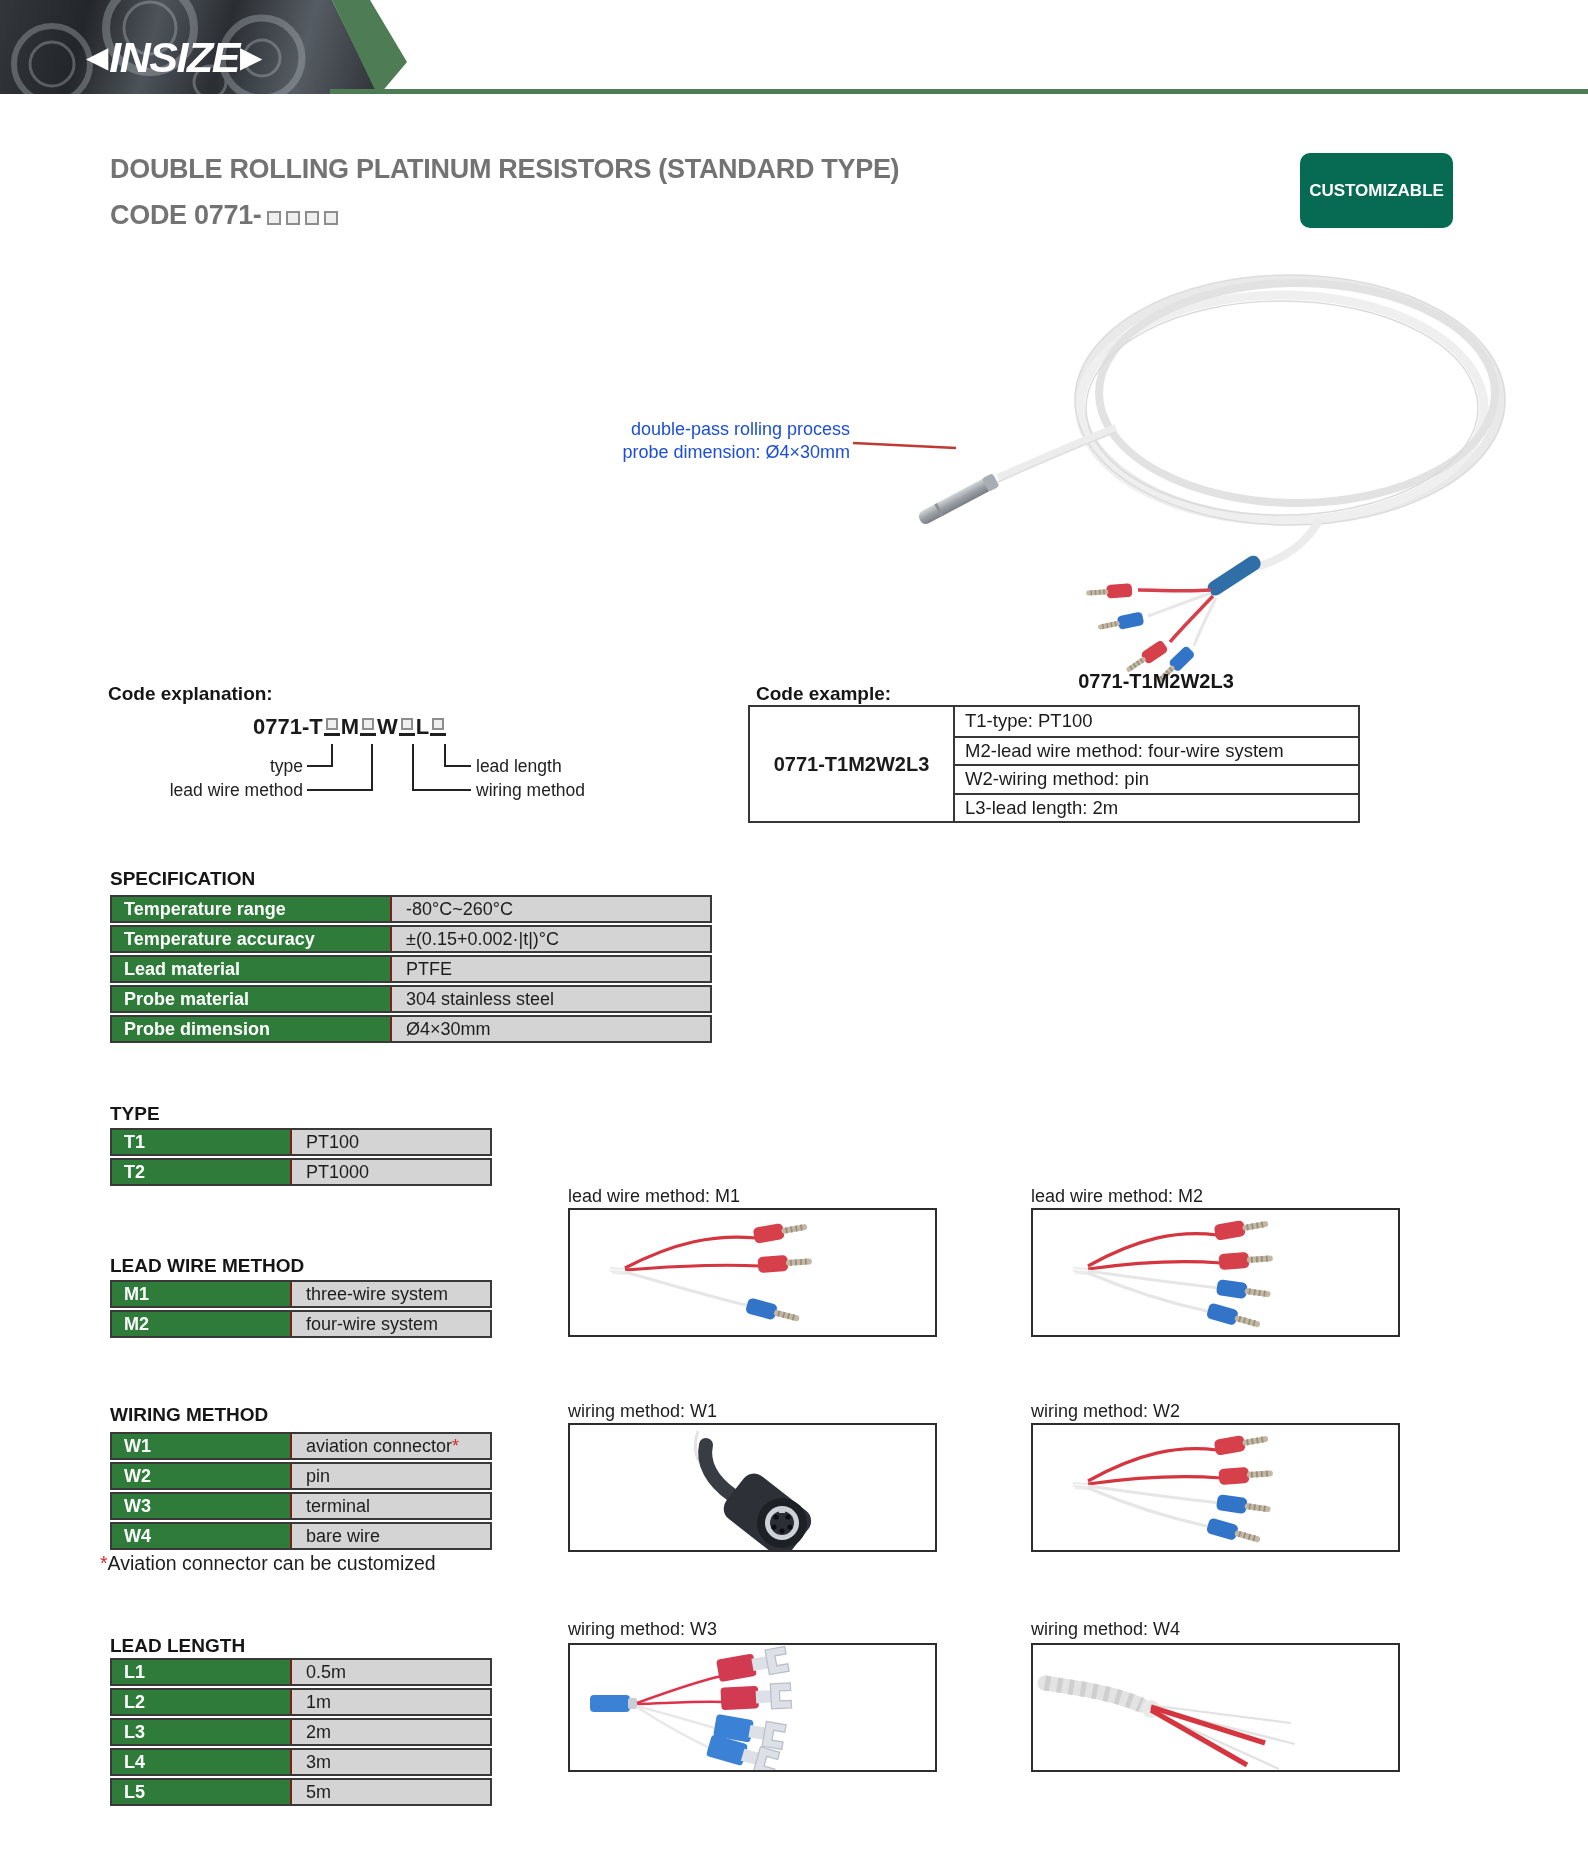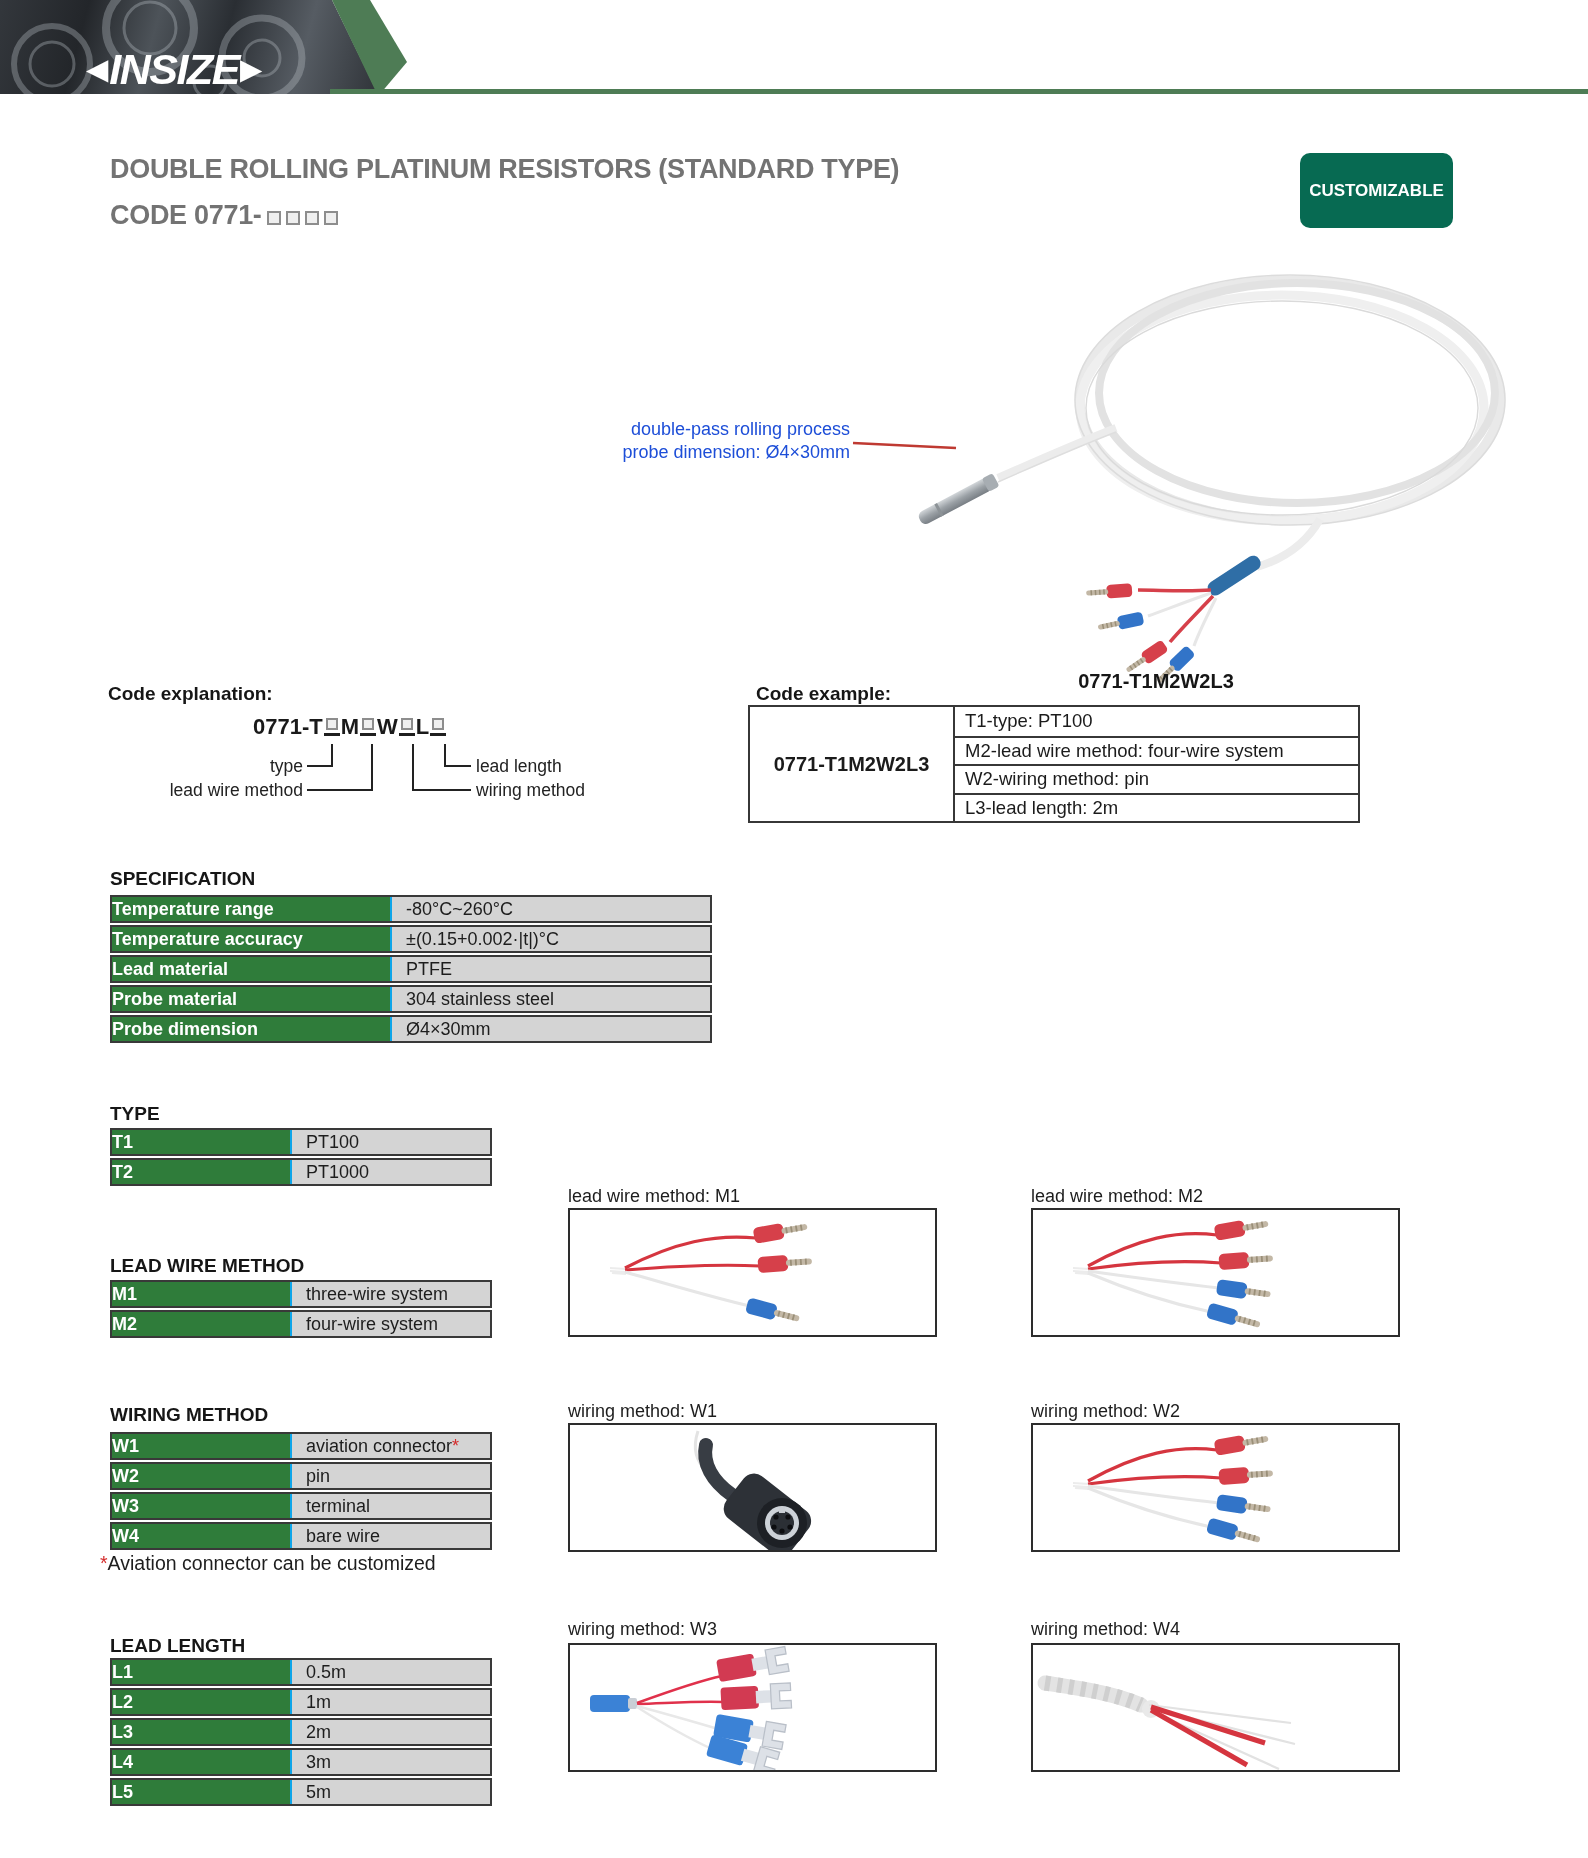--- a/index.html
+++ b/index.html
@@ -10,21 +10,21 @@
   
   #hdr-photo{position:absolute;left:0;top:0;width:382px;height:94px;
     clip-path:polygon(0 0,332px 0,378px 94px,0 94px);
     background:linear-gradient(105deg,#33373c 0%,#23262a 22%,#4d5359 40%,#2a2e33 58%,#565c63 78%,#2e3237 100%)}
   #hdr-photo svg{position:absolute;left:0;top:0}
   #hdr-chevron{position:absolute;left:300px;top:0;width:110px;height:94px;background:#4e7c55;
     clip-path:polygon(32px 0,70px 0,107px 62px,80px 94px,77px 94px)}
   #hdr-rule{position:absolute;left:330px;right:0;top:89px;height:5px;background:#4e7c55}
   #logo{position:absolute;left:86px;top:36px;display:flex;align-items:center;color:#fff;z-index:3}
   #logo .tri{font-size:29px;line-height:1}
-  #logo .word{font-size:43px;font-weight:bold;font-style:italic;letter-spacing:-1.5px;margin:12px 1px;line-height:1}
+  #logo .word{font-size:43px;font-weight:bold;font-style:italic;letter-spacing:-1.5px;margin:0 1px;line-height:1}
 
   
   #title{position:absolute;left:110px;top:146px;font-weight:bold;font-size:27px;line-height:46px;letter-spacing:-0.3px;color:#737373}
   .ph-sq{display:inline-block;width:14px;height:14px;border:2px solid #8d8d8d;background:#efefef;margin-left:5px;transform:translateY(1px)}
   #badge{position:absolute;left:1300px;top:153px;width:153px;height:75px;background:#076a52;border-radius:10px;
     color:#fff;font-size:17px;font-weight:bold;display:flex;align-items:center;justify-content:center}
 
   
   #intro{position:absolute;left:104px;top:286px;width:490px;display:flex}
   #intro .mark{width:9px;height:9px;background:#232323;margin-top:10px;flex:none}
@@ -55,21 +55,21 @@
   .ce-row.nt{border-top:none}
   .ce-row b{font-weight:normal}
 
   
   .hd{position:absolute;font-size:19px;font-weight:bold;color:#161616}
   .gt{position:absolute}
   .gt .row{display:grid;height:28px;border:2px solid #393939;margin-top:2px;background:#d4d4d4}
   .gt .row:first-child{margin-top:0}
   .gt.spec{width:602px}.gt.spec .row{grid-template-columns:280px 1fr}
   .gt.small{width:382px}.gt.small .row{grid-template-columns:180px 1fr}
-  .k{background:#2f7c3a;border-right:2px solid #0ea5e9;color:#fff;font-weight:bold;font-size:18px;display:flex;align-items:center;}
+  .k{background:#2f7c3a;border-right:2px solid #7f1d1d;color:#fff;font-weight:bold;font-size:18px;display:flex;align-items:center;padding-left:12px}
   .v{font-size:18px;display:flex;align-items:center;padding-left:14px;color:#1d1d1d;white-space:pre}
   .red{color:#d42b2b}
   #footnote{position:absolute;left:100px;top:1552px;font-size:19.5px;color:#1d1d1d}
 
   
   .figlabel{position:absolute;width:369px;font-size:18px;color:#1d1d1d}
   .imgbox{position:absolute;width:369px;height:129px;border:2px solid #2d2d2d;background:#fff;overflow:hidden}
   .imgbox svg{display:block}
 </style>
 </head>

